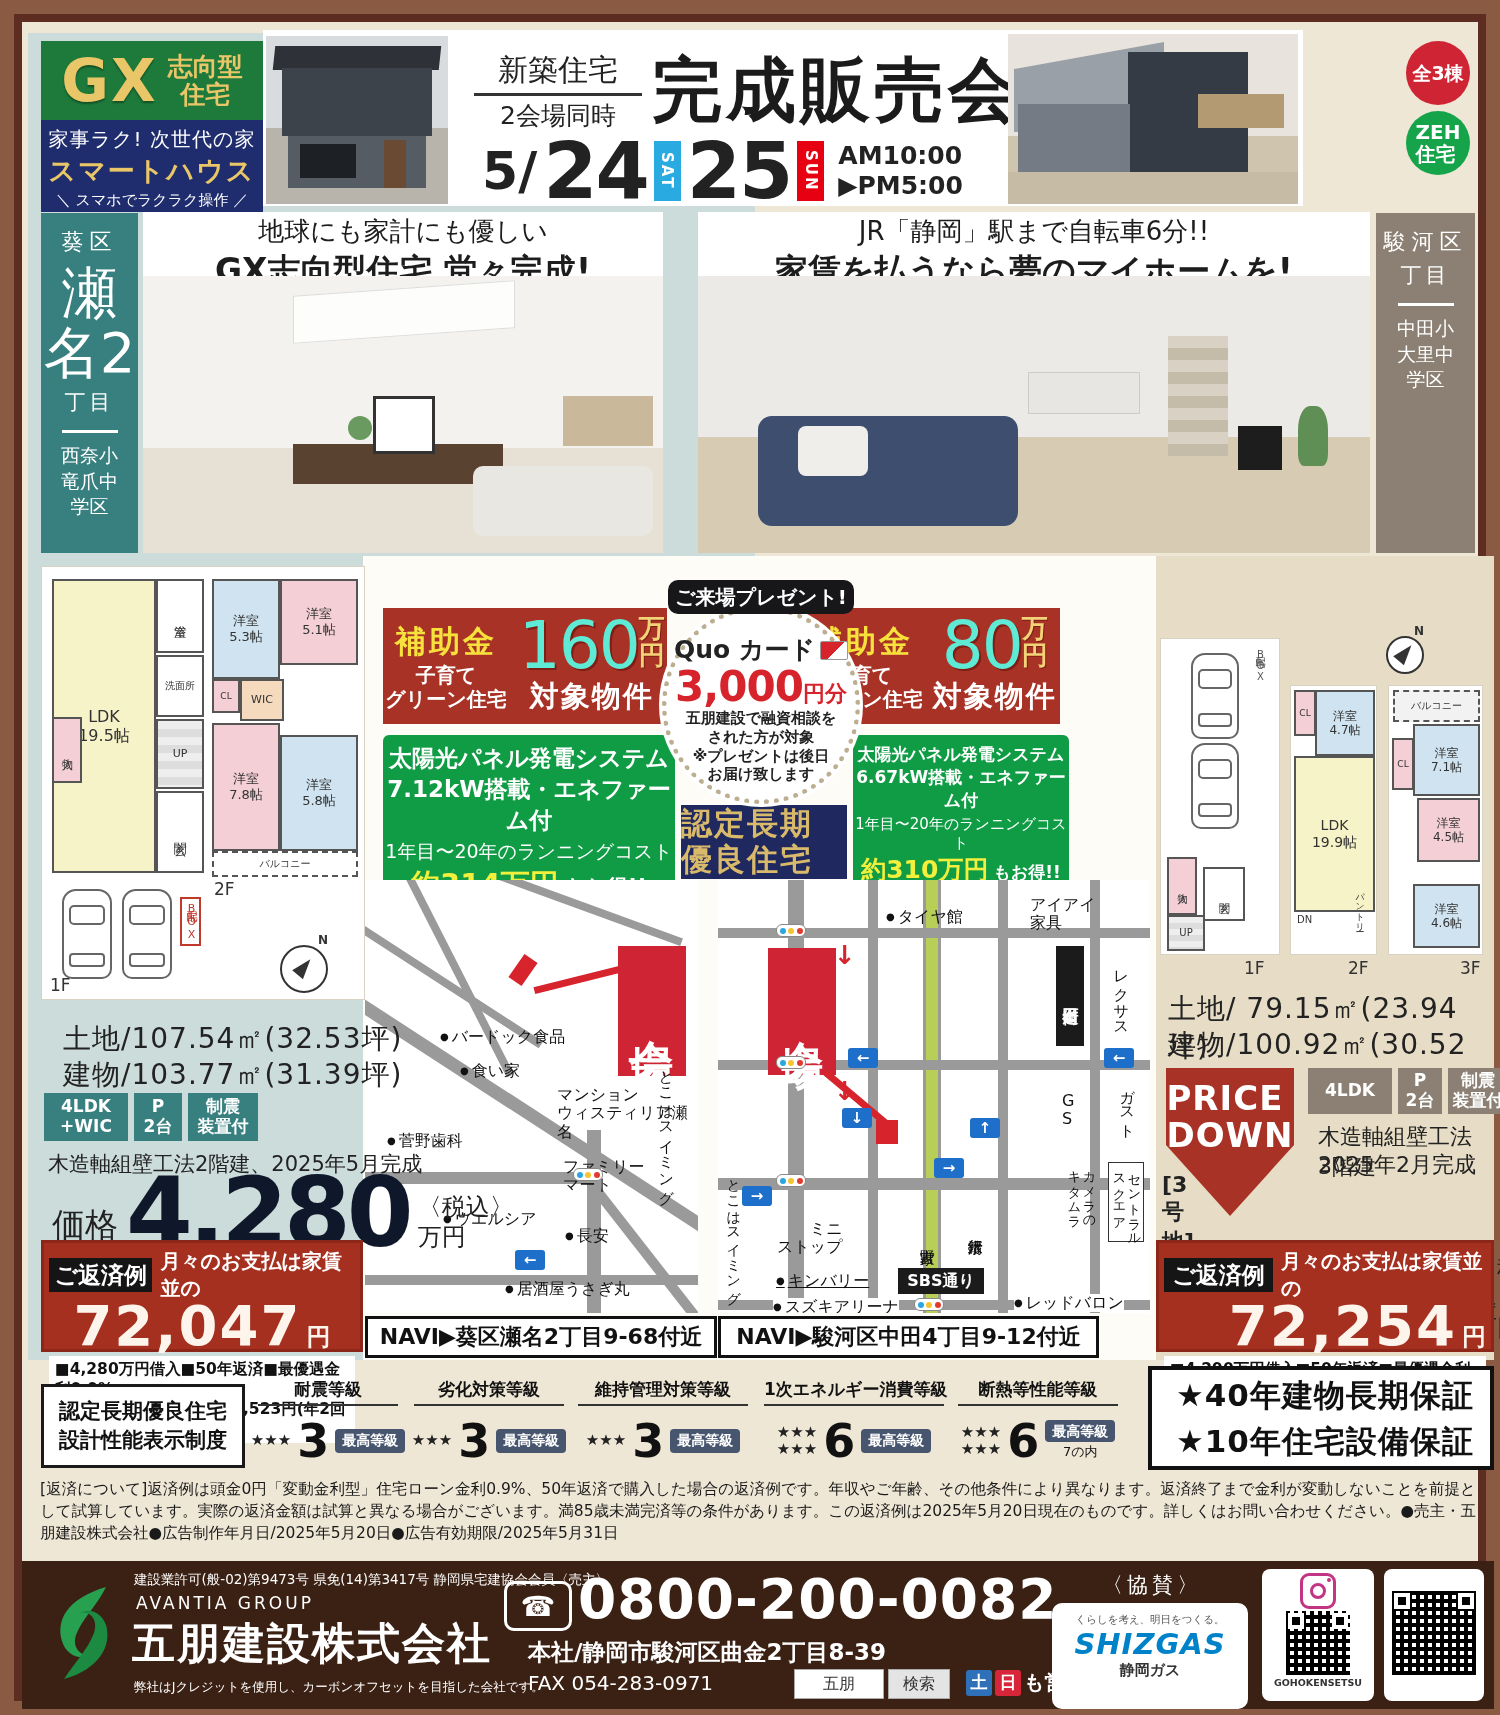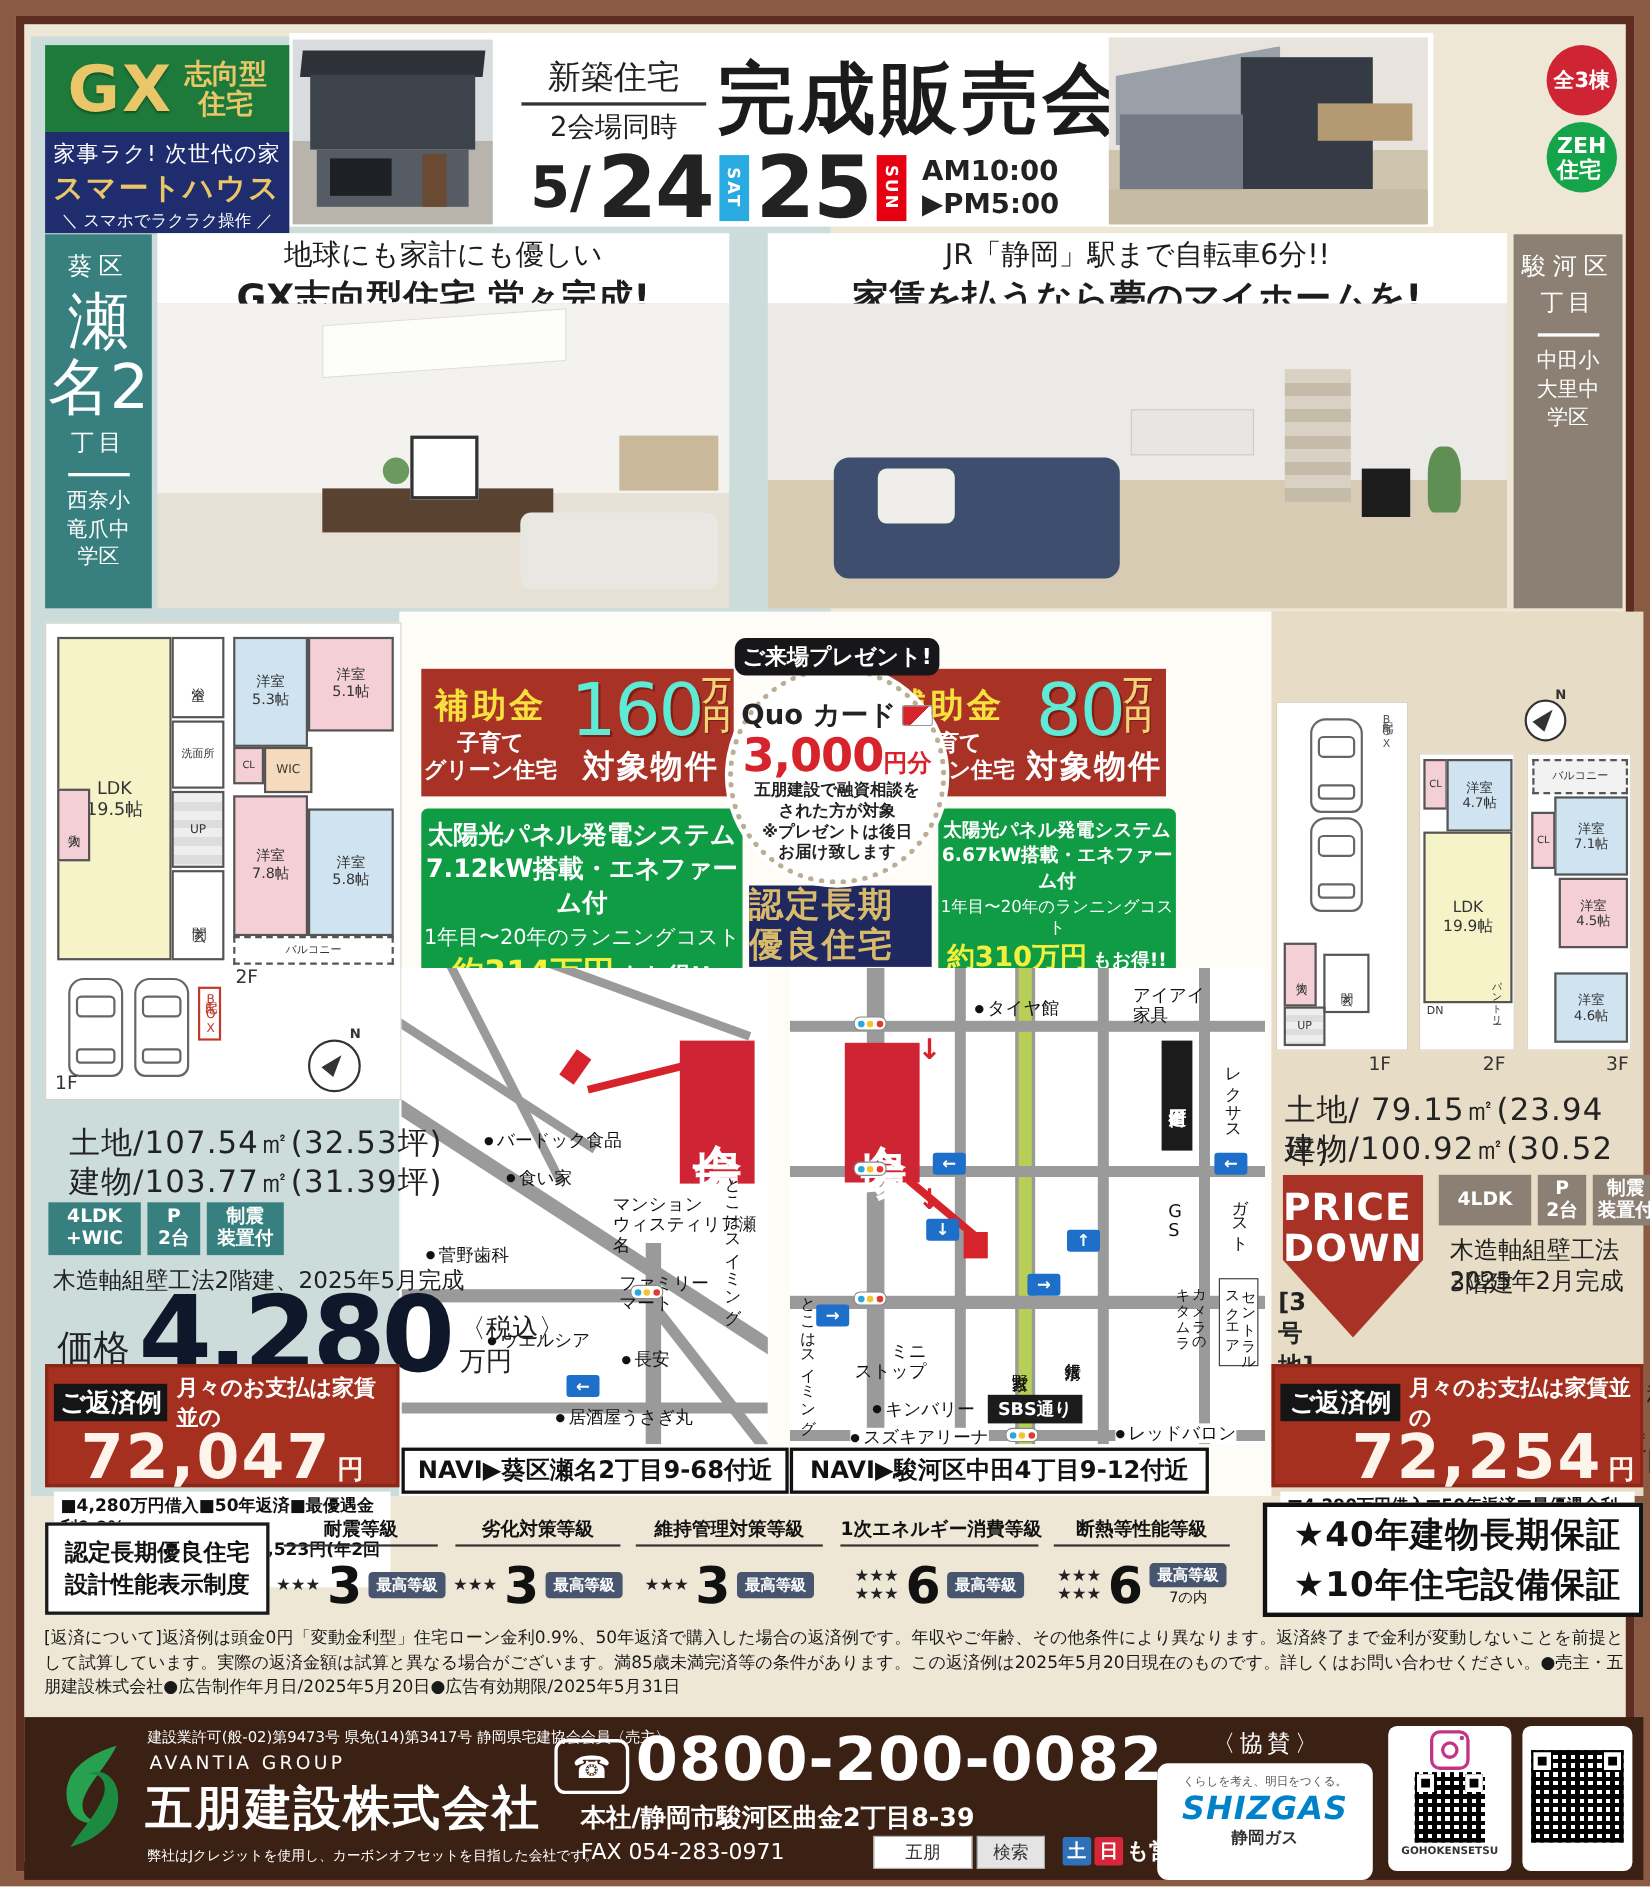--- a/index.html
+++ b/index.html
@@ -418,21 +418,21 @@
     <div class="poi" style="left:168px;top:28px;">タイヤ館</div>
     <div class="poi poi-n pl" style="left:312px;top:16px;">アイアイ
 家具</div>
     <div class="blackbar vert" style="left:338px;top:66px;width:28px;height:100px;font-size:16px;">石田街道</div>
     <div class="poi poi-n vert" style="left:394px;top:80px;font-size:15px;">レクサス</div>
     <div class="poi poi-n vert" style="left:400px;top:200px;font-size:15px;">ガスト</div>
     <div class="poi poi-n pl" style="left:344px;top:212px;">G
 S</div>
     <div class="poi poi-n pl" style="left:59px;top:340px;text-align:right;">ミニ
 ストップ</div>
-    <div class="poi" style="left:75px;top:392px;">キンバリー</div>
+    <div class="poi" style="left:58px;top:392px;text-decoration:underline;">キンバリー</div>
     <div class="poi poi-n vert" style="left:200px;top:358px;font-size:15px;">吉野家</div>
     <div class="poi poi-n vert" style="left:248px;top:348px;font-size:15px;">清水銀行</div>
     <div class="poi poi-n vert pl" style="left:348px;top:282px;font-size:13px;">カメラの
 キタムラ</div>
     <div class="poi poi-n vert pl" style="left:390px;top:282px;font-size:13px;border:1.5px solid #333;background:#fff;padding:2px;">セントラル
 スクエア</div>
     <div class="blackbar" style="left:180px;top:388px;width:86px;height:26px;font-size:16px;">SBS通り</div>
     <div class="poi" style="left:55px;top:418px;background:#fff;">スズキアリーナ</div>
     <div class="poi" style="left:296px;top:414px;background:#fff;">レッドバロン</div>
     <div class="poi poi-n vert" style="left:8px;top:290px;font-size:14px;">とこはスイミング</div>

